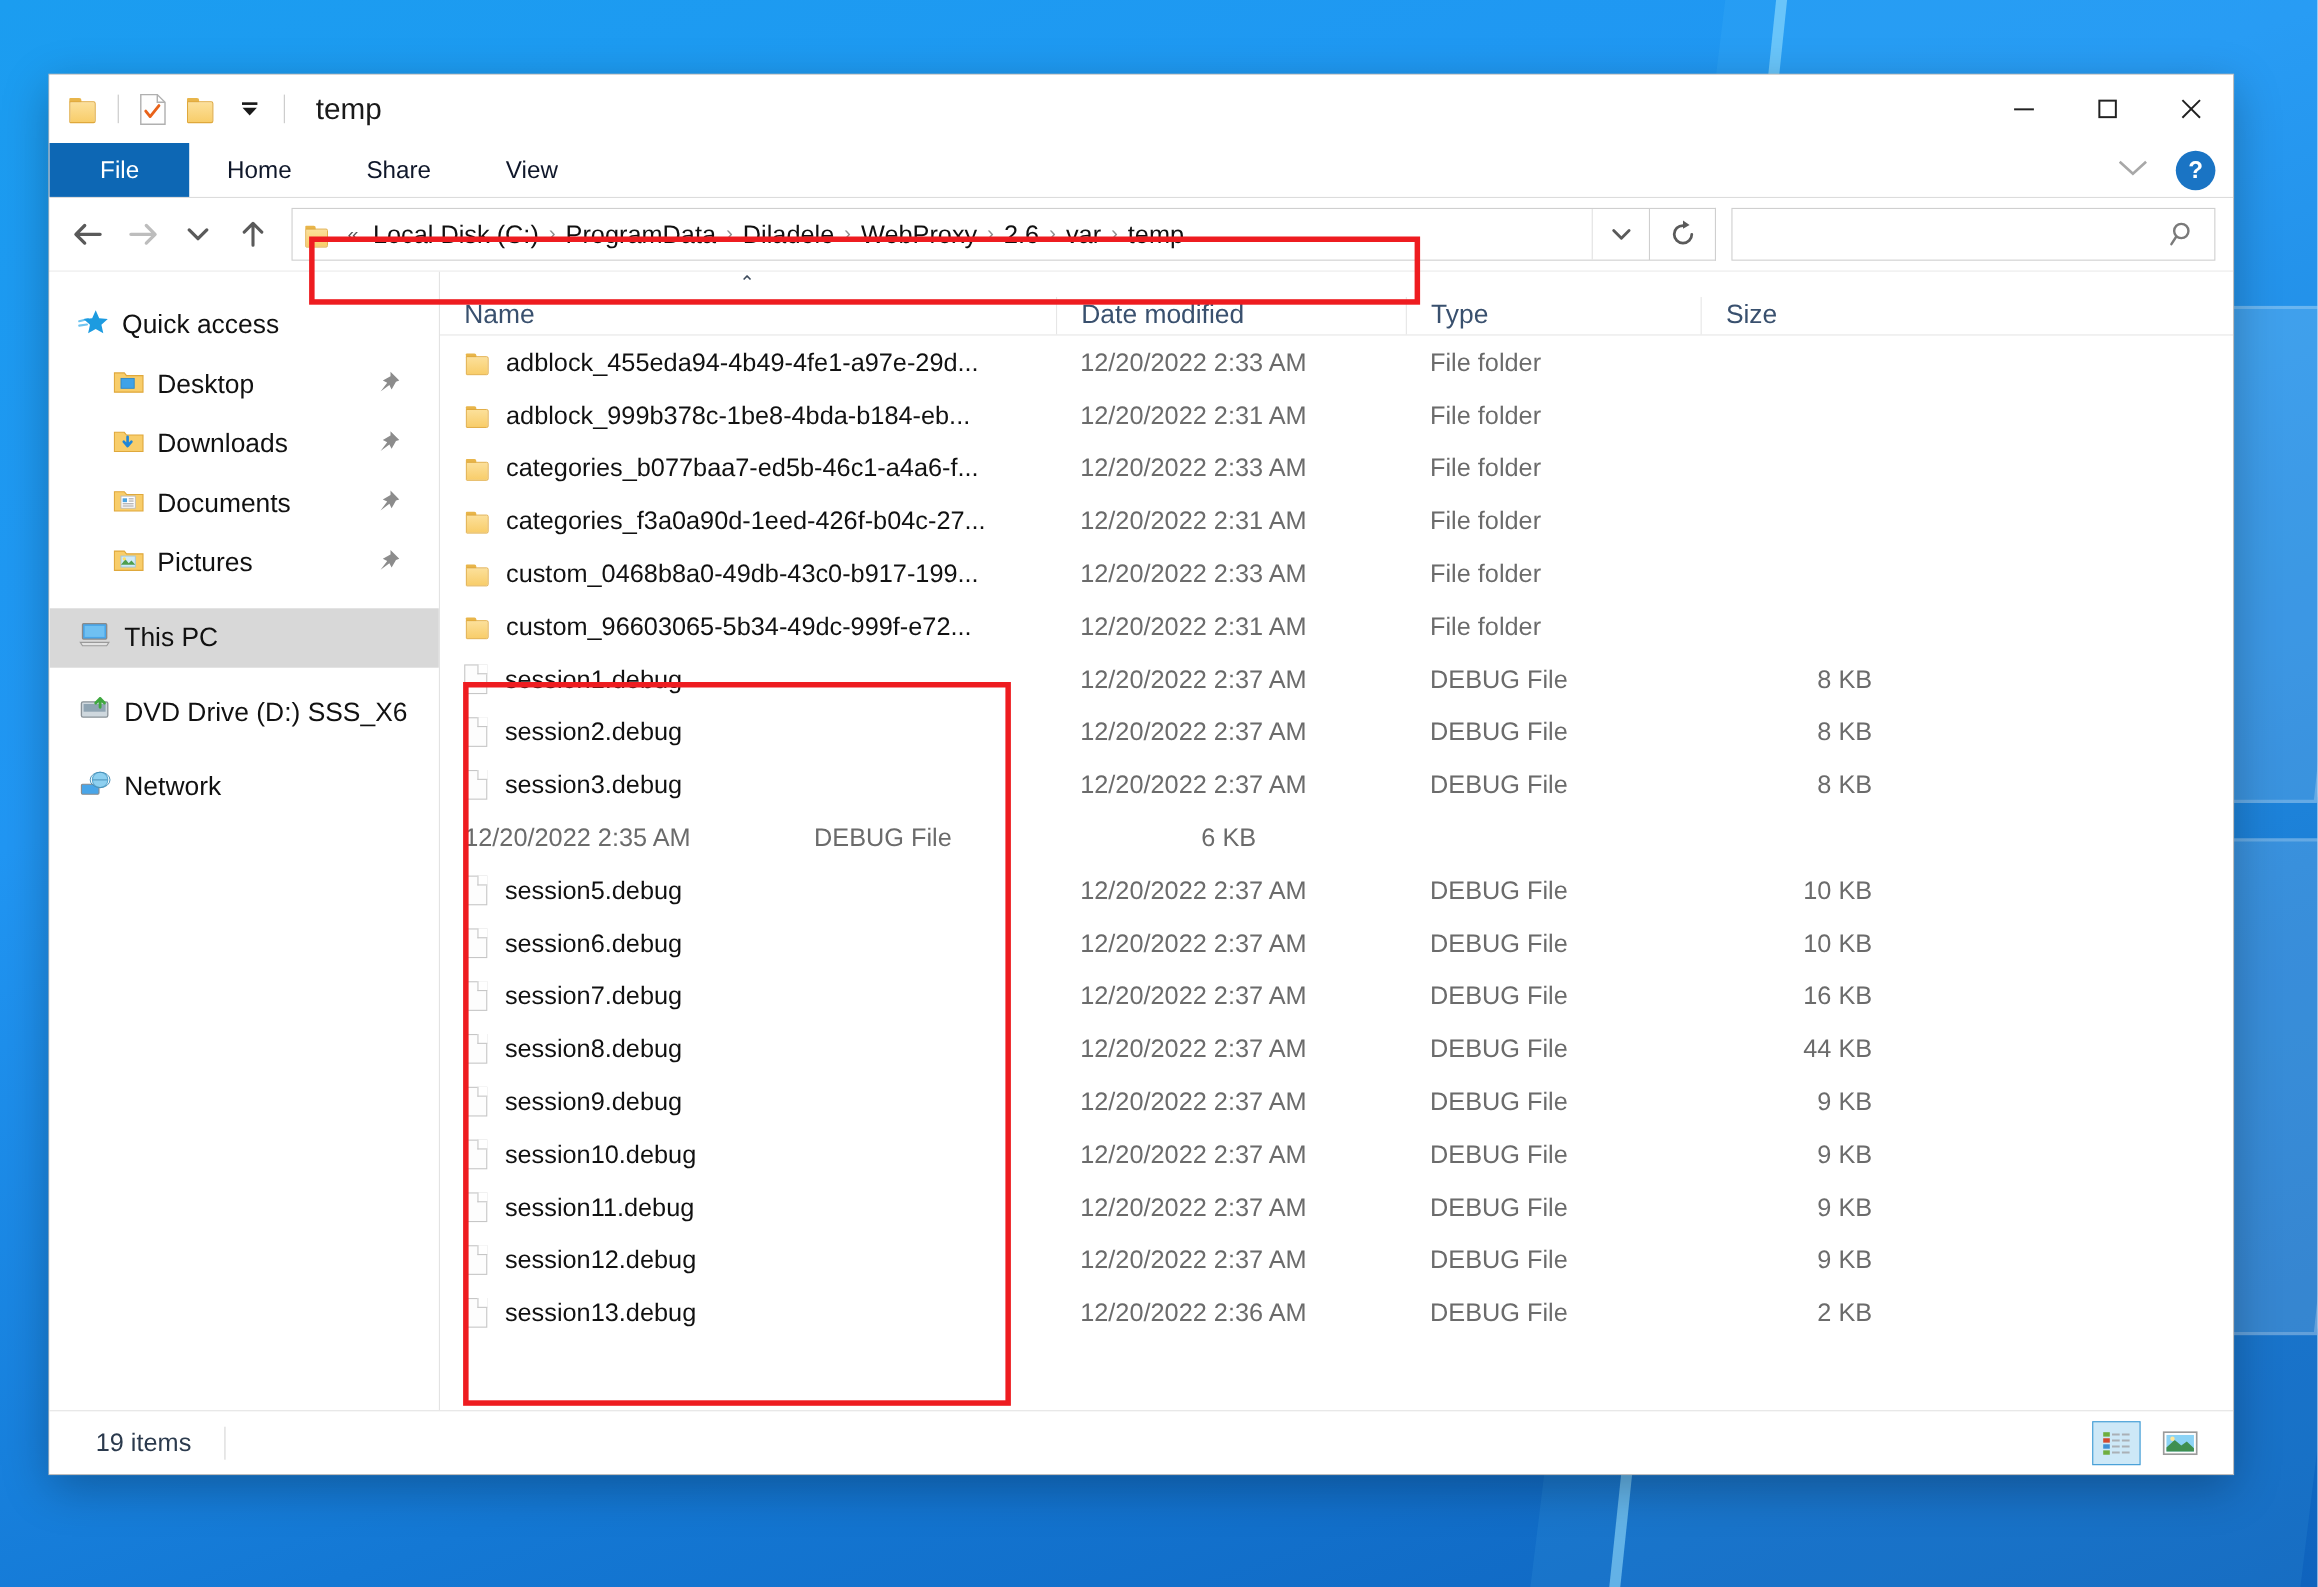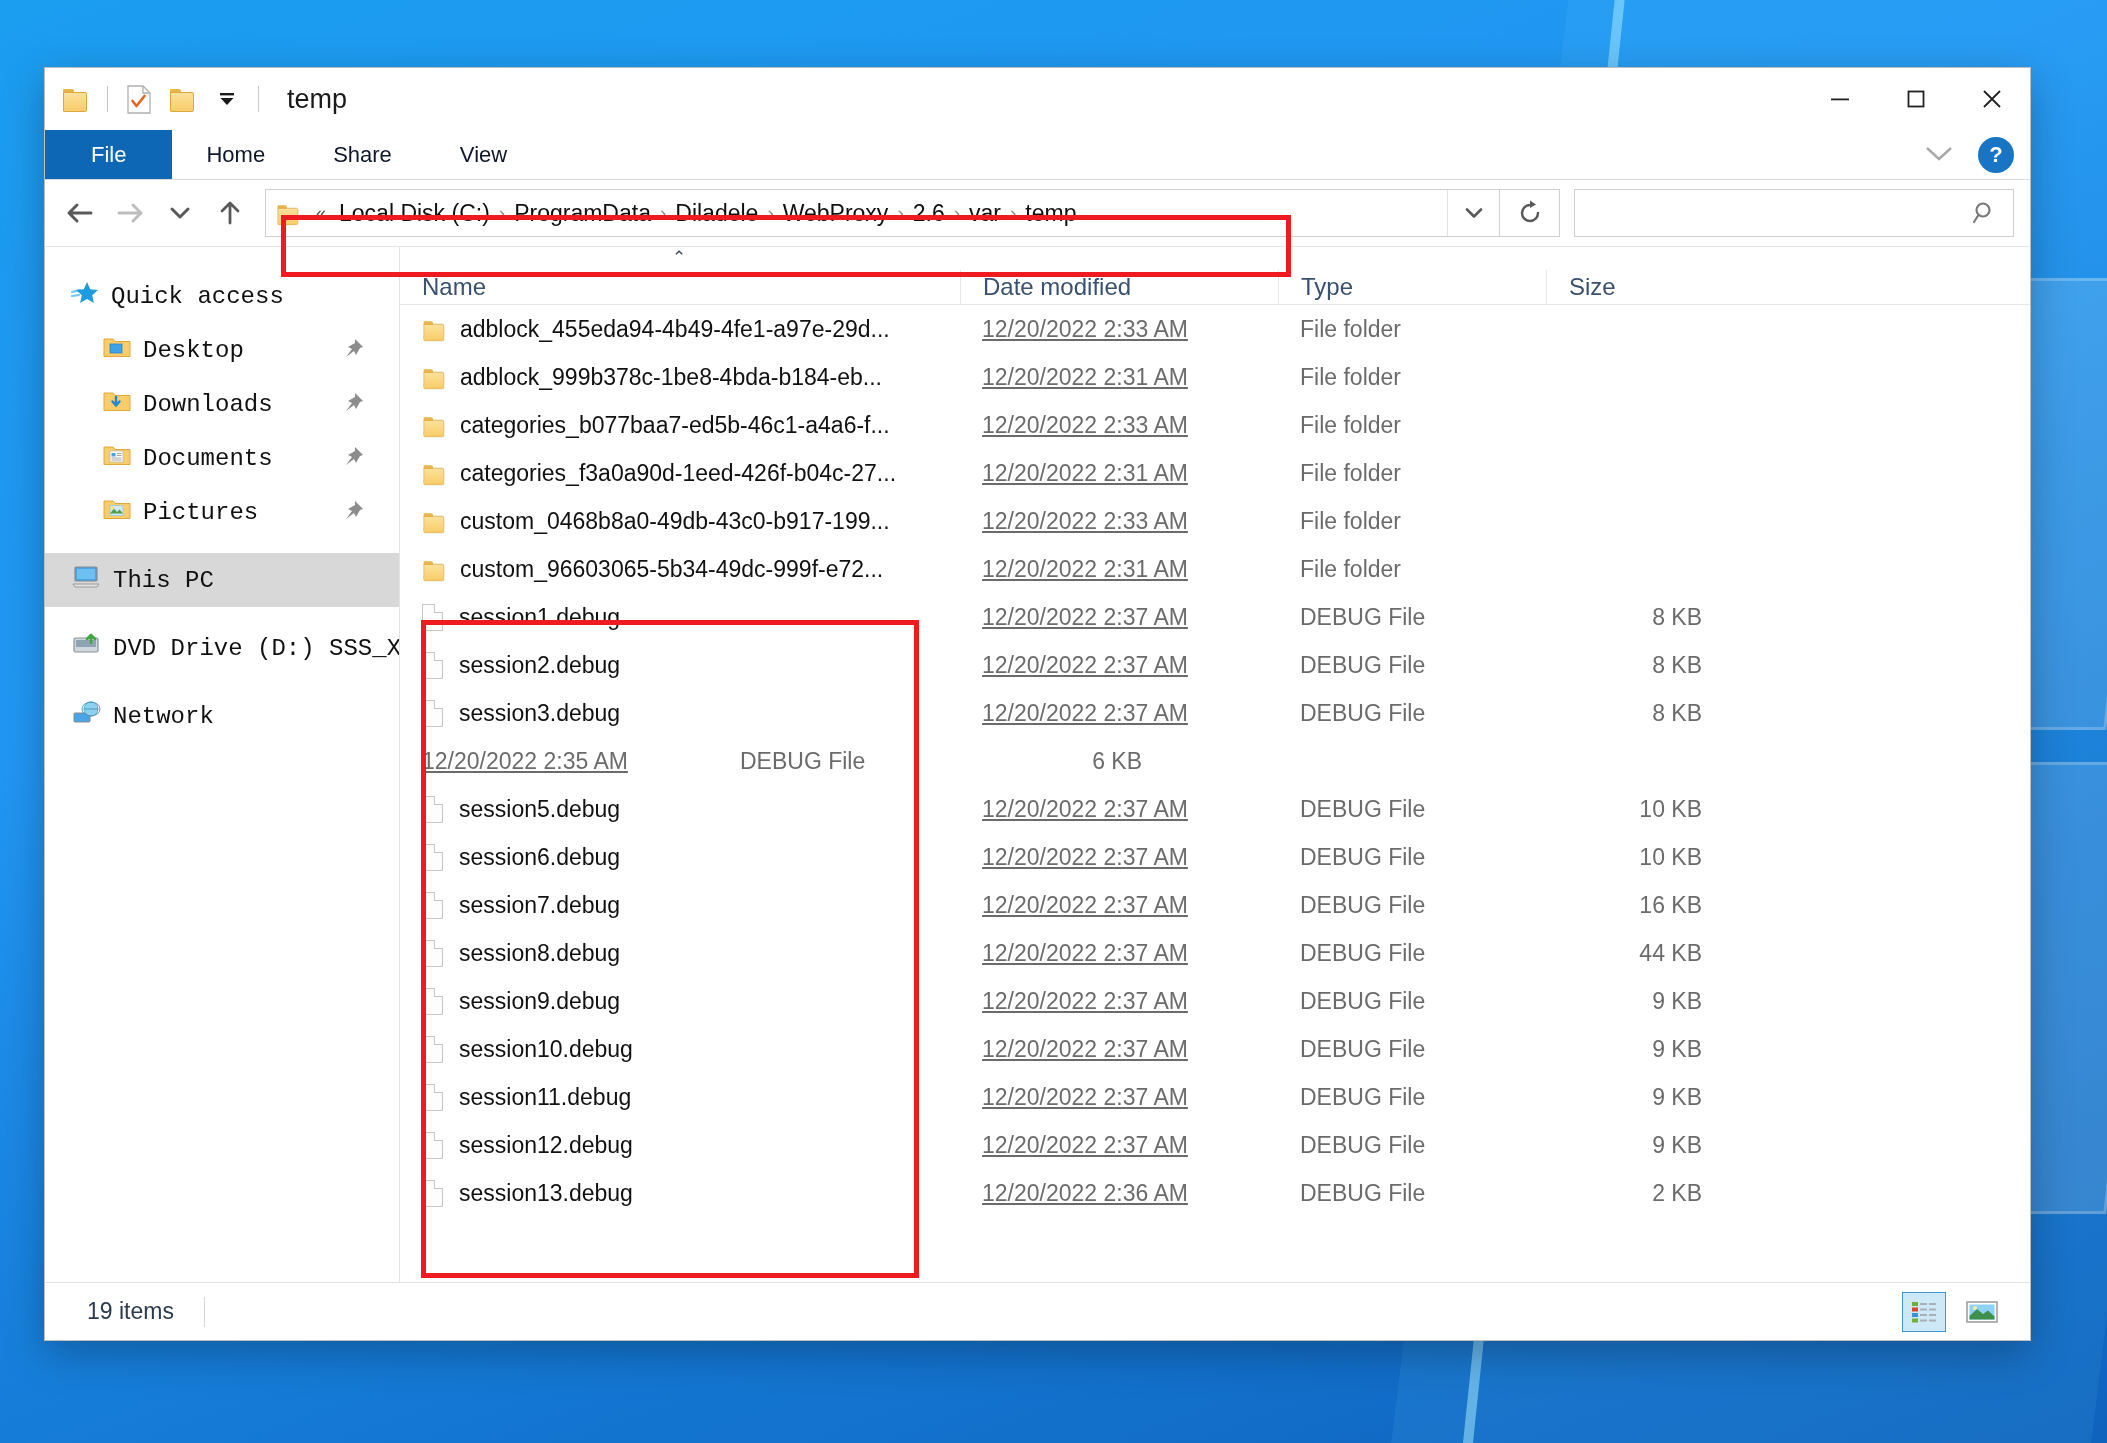--- a/index.html
+++ b/index.html
@@ -239,21 +239,21 @@
     display: flex;
     align-items: center;
     padding-left: 26px;
     font-size: 24px;
     color: #111;
     position: relative;
     white-space: nowrap;
   }
   .nav-item.child { padding-left: 58px; }
   .nav-item.sel { background: #d8d8d8; }
-  .nav-item .lbl { margin-left: 12px; font-family: Liberation Mono, monospace; }
+  .nav-item .lbl { margin-left: 12px; }
   .nav-item .pin {
     position: absolute;
     right: 34px;
     font-size: 21px;
     color: #8a8a8a;
   }
   .nav-gap { height: 14px; }
 
   
   .list-area {
@@ -307,21 +307,20 @@
     padding-left: 22px;
     color: #111;
     white-space: nowrap;
     overflow: hidden;
   }
   .cell.name .nm { margin-left: 16px; }
   .cell.date {
     width: 318px;
     padding-left: 22px;
     color: #6b6b6b;
-    text-decoration: underline;
   }
   .cell.type {
     width: 268px;
     padding-left: 22px;
     color: #6b6b6b;
   }
   .cell.size {
     width: 180px;
     padding-right: 24px;
     color: #6b6b6b;

